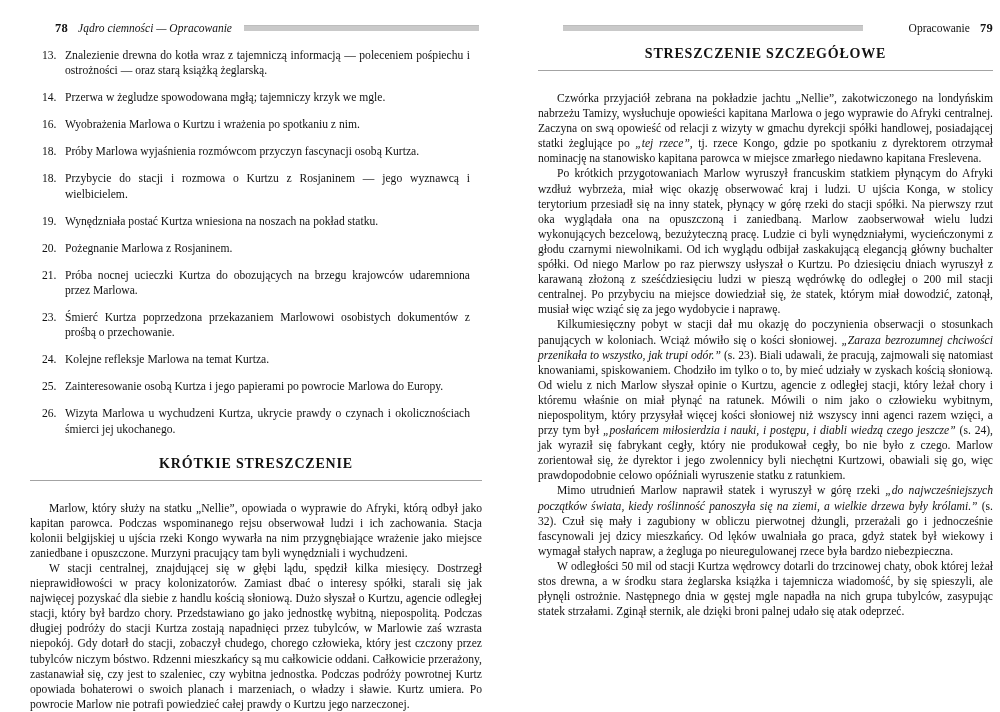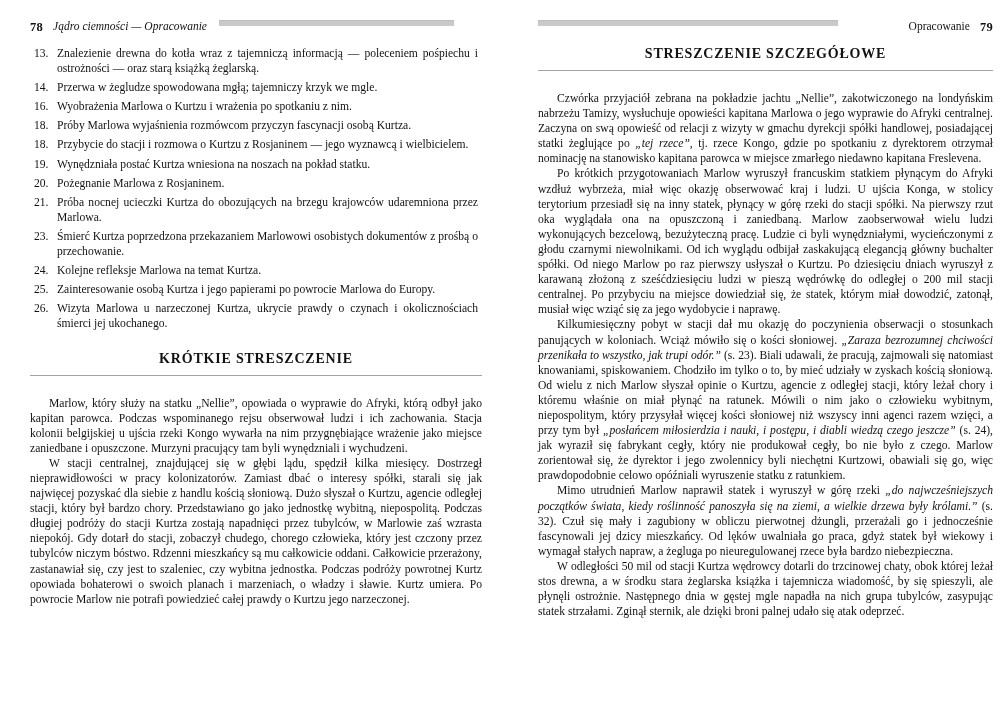--- a/index.html
+++ b/index.html
@@ -8,36 +8,36 @@
     background:#ffffff;
     font-family:"Liberation Serif","DejaVu Serif",serif;
     color:#121212;
     position:relative;
   }
   .page{position:absolute;top:0;height:712px;box-sizing:border-box;}
   .page-left{left:0;width:500px;padding:20px 18px 0 30px;}
   .page-right{left:508px;width:500px;padding:20px 15px 0 30px;}
 
   
-  .runhead{display:flex;align-items:flex-start;height:16px;margin-bottom:10px;}
+  .runhead{display:flex;align-items:center;height:16px;margin-bottom:10px;margin-left:25px;}
   .pg-num{font-weight:bold;font-size:12.5px;letter-spacing:.3px;}
   .run-title{font-size:11.5px;}
   .run-title.italic{font-style:italic;}
   .head-bar{height:5px;background:#c9c9c9;border-top:1px solid #bdbdbd;}
   .page-left .pg-num{margin-right:10px;}
   .page-left .head-bar{width:235px;margin-left:12px;}
   .page-right .head-bar{width:300px;margin-right:14px;}
   .page-right .runhead{justify-content:flex-start;}
   .page-right .run-title{margin-right:10px;}
   .spacer{flex:1;}
 
   
   .bodytext{font-size:11.6px;line-height:15.1px;text-align:justify;}
   .list{margin-top:4px;}
-  .li{display:flex;margin:4px;}
+  .li{display:flex;margin:12px;}
   .li .num{flex:none;width:23px;}
   .li .txt{flex:1;text-align:justify;}
 
   .section-head{
     text-align:center;font-weight:bold;font-size:14px;letter-spacing:.8px;
     padding-bottom:8px;border-bottom:1px solid #a3a3a3;
   }
   .page-left .section-head{margin-top:19px;}
   .page-right .section-head{margin-top:8px;}
 
@@ -95,21 +95,21 @@
       <div class="li">
         <span class="num">24.</span>
         <span class="txt">Kolejne refleksje Marlowa na temat Kurtza.</span>
       </div>
       <div class="li">
         <span class="num">25.</span>
         <span class="txt">Zainteresowanie osobą Kurtza i jego papierami po powrocie Marlowa do Europy.</span>
       </div>
       <div class="li">
         <span class="num">26.</span>
-        <span class="txt">Wizyta Marlowa u narzeczonej Kurtza, ukrycie prawdy o czynach i okolicznościach śmierci jej ukochanego.</span>
+        <span class="txt">Wizyta Marlowa u wychudzeni Kurtza, ukrycie prawdy o czynach i okolicznościach śmierci jej ukochanego.</span>
       </div>
     </div>
 
   <div class="section-head">KRÓTKIE STRESZCZENIE</div>
 
   <div class="bodytext paras">
       <p><span>Marlow, który służy na statku „Nellie”, opowiada o wyprawie do Afryki, którą odbył jako kapitan parowca. Podczas wspominanego rejsu obserwował ludzi i ich zachowania. Stacja kolonii belgijskiej u ujścia rzeki Kongo wywarła na nim przygnębiające wrażenie jako miejsce zaniedbane i opuszczone. Murzyni pracujący tam byli wynędzniali i wychudzeni.</span></p>
       <p><span>W stacji centralnej, znajdującej się w głębi lądu, spędził kilka miesięcy. Dostrzegł nieprawidłowości w pracy kolonizatorów. Zamiast dbać o interesy spółki, starali się jak najwięcej pozyskać dla siebie z handlu kością słoniową. Dużo słyszał o Kurtzu, agencie odległej stacji, który był bardzo chory. Przedstawiano go jako jednostkę wybitną, niepospolitą. Podczas długiej podróży do stacji Kurtza zostają napadnięci przez tubylców, w Marlowie zaś wzrasta niepokój. Gdy dotarł do stacji, zobaczył chudego, chorego człowieka, który jest czczony przez tubylców niczym bóstwo. Rdzenni mieszkańcy są mu całkowicie oddani. Całkowicie przerażony, zastanawiał się, czy jest to szaleniec, czy wybitna jednostka. Podczas podróży powrotnej Kurtz opowiada bohaterowi o swoich planach i marzeniach, o władzy i sławie. Kurtz umiera. Po powrocie Marlow nie potrafi powiedzieć całej prawdy o Kurtzu jego narzeczonej.</span></p>
     </div>
 </div>

